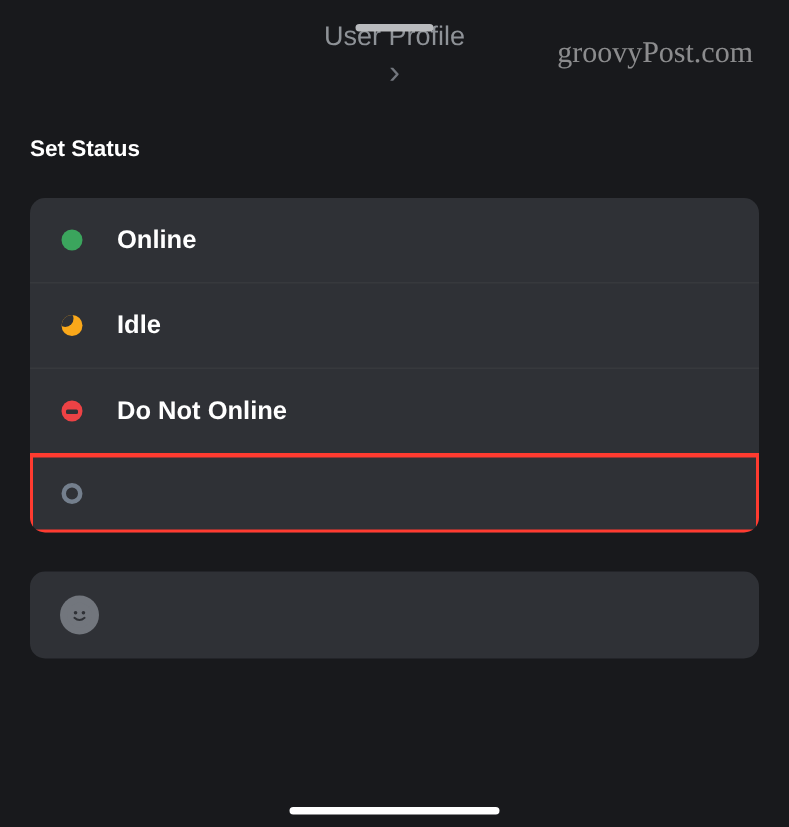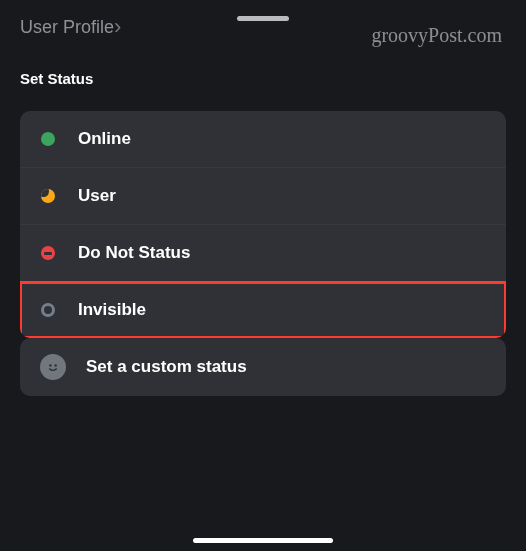--- a/index.html
+++ b/index.html
@@ -12,20 +12,21 @@
       position: relative;
       overflow: hidden;
     }
     .header-row {
       display: flex;
       align-items: center;
       padding: 14px 20px 10px 20px;
       color: #8e9297;
       font-size: 18px;
       position: relative;
+      flex-direction: column;
     }
     .drag-handle {
       position: absolute;
       left: 50%;
       top: 16px;
       transform: translateX(-50%);
       width: 52px;
       height: 5px;
       background: #b9bbbe;
       border-radius: 3px;
@@ -40,21 +41,21 @@
       color: #ffffff;
       font-size: 15px;
       font-weight: 700;
     }
     .card {
       background: #2f3136;
       margin: 0 20px;
       border-radius: 10px;
       overflow: hidden;
     }
-    .status-card { }
+    .status-card { margin-bottom: 26px; }
     .status-item {
       display: flex;
       align-items: center;
       padding: 18px 20px;
       border-bottom: 1px solid rgba(255,255,255,0.04);
       cursor: pointer;
       gap: 22px;
     }
     .status-item:last-child { border-bottom: none; }
     .status-item.highlighted {
@@ -169,46 +170,44 @@
     <span class="status-icon">
         <span class="dot-online"></span>
       </span>
     <span class="status-label">Online</span>
   </div>
 
   <div class="status-item">
     <span class="status-icon">
         <span class="moon-idle"></span>
       </span>
-    <span class="status-label">User</span>
+    <span class="status-label">Idle</span>
   </div>
 
   <div class="status-item">
     <span class="status-icon">
         <span class="dnd-icon"></span>
       </span>
-    <span class="status-label">Do Not Status</span>
+    <span class="status-label">Do Not Online</span>
   </div>
 
   <div class="status-item highlighted">
     <span class="status-icon">
         <span class="invisible-icon"></span>
       </span>
-    <span class="status-label">Invisible</span>
   </div>
 
 </div>
 
 <div class="card custom-card">
   <span class="emoji-icon">
     <svg width="18" height="18" viewBox="0 0 24 24" fill="none">
       <circle cx="12" cy="12" r="11" fill="#72767d"></circle>
       <circle cx="8.5" cy="10" r="1.6" fill="#2f3136"></circle>
       <circle cx="15.5" cy="10" r="1.6" fill="#2f3136"></circle>
       <path d="M7.5 14.5 Q12 18.5 16.5 14.5" stroke="#2f3136" stroke-width="1.8" fill="none" stroke-linecap="round"></path>
     </svg>
   </span>
-  <span class="custom-label">Set a custom status</span>
 </div>
 
 <div class="home-indicator"></div>
 
 <div class="watermark">groovyPost.com</div>
 
 </body></html>

